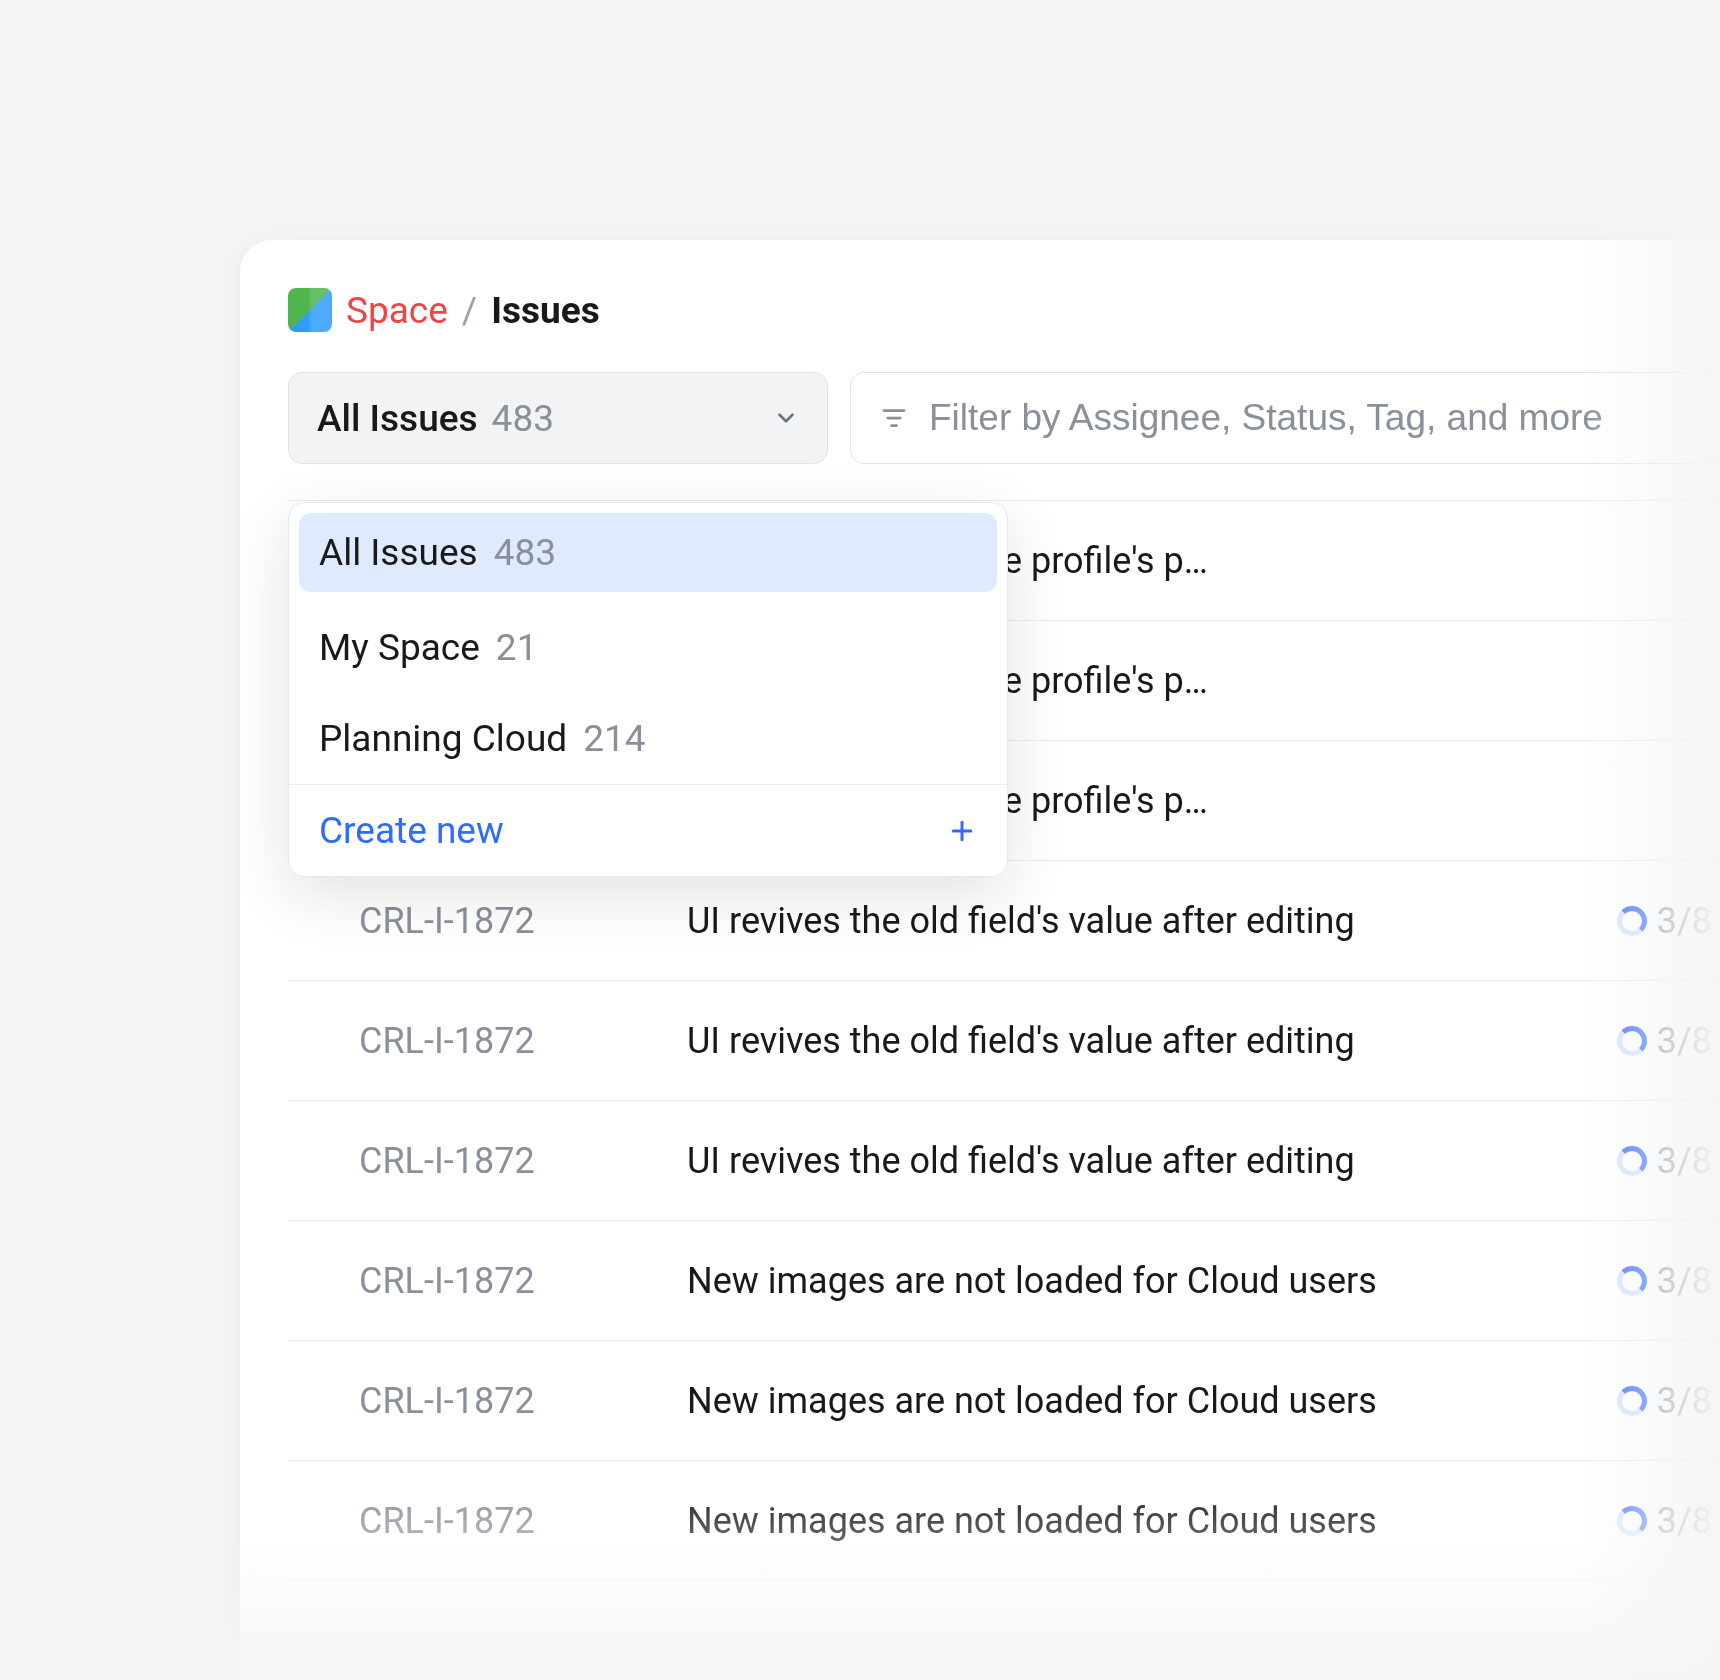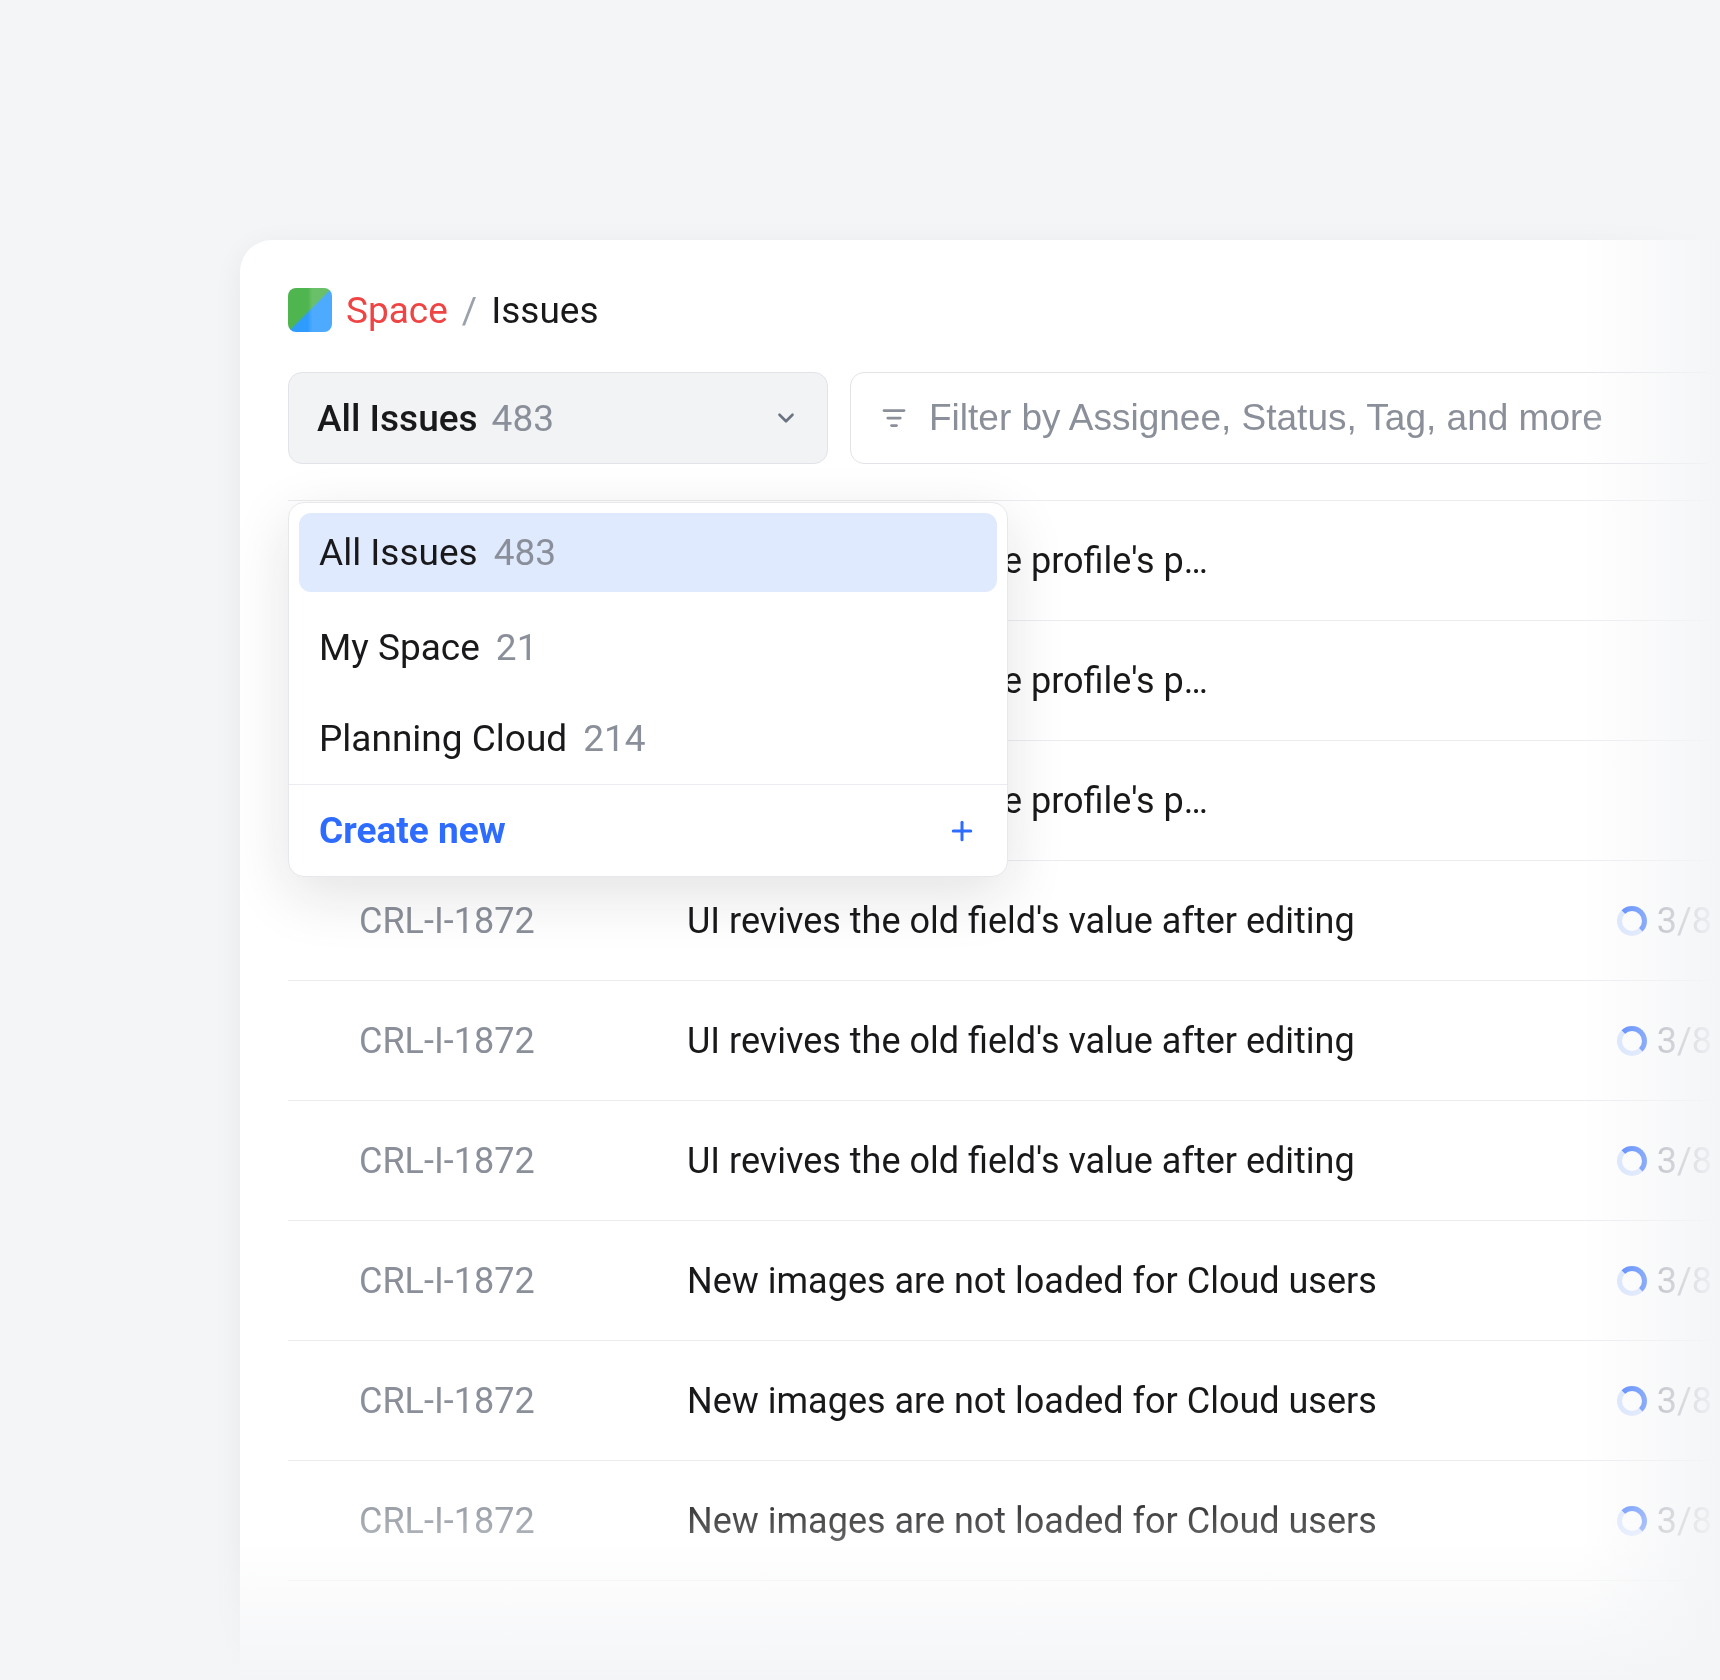--- a/index.html
+++ b/index.html
@@ -39,21 +39,21 @@
       overflow: hidden;
     }
     .logo::after{
       content:'';
       position:absolute;
       inset:0;
       background: linear-gradient(90deg, transparent 45%, rgba(255,255,255,0.15) 55%);
     }
     .bc-link { color: #ef4444; cursor: pointer; }
     .bc-sep { color: #9aa1ac; }
-    .bc-current { color: #19191c; font-weight: 400; }
+    .bc-current { color: #19191c; font-weight: 700; }
     .toolbar {
       display: flex;
       gap: 22px;
       align-items: stretch;
       margin-bottom: 36px;
       height: 92px;
     }
     .dropdown-btn {
       display: flex;
       align-items: center;
@@ -118,21 +118,20 @@
     }
     .dd-divider { height:1px; background:#ececf0; }
     .dd-create {
       display:flex;
       align-items:center;
       justify-content:space-between;
       padding: 24px 30px;
       font-size: 37px;
       color:#2e6bff;
       cursor:pointer;
-      font-weight:bold;
     }
     .plus { color:#2e6bff; display:flex; }
     .issues { border-top:1px solid #ececf0; }
     .issue-row {
       display:flex;
       align-items:center;
       gap: 48px;
       height: 120px;
       border-bottom:1px solid #ececf0;
       padding: 0 0 0 46px;

